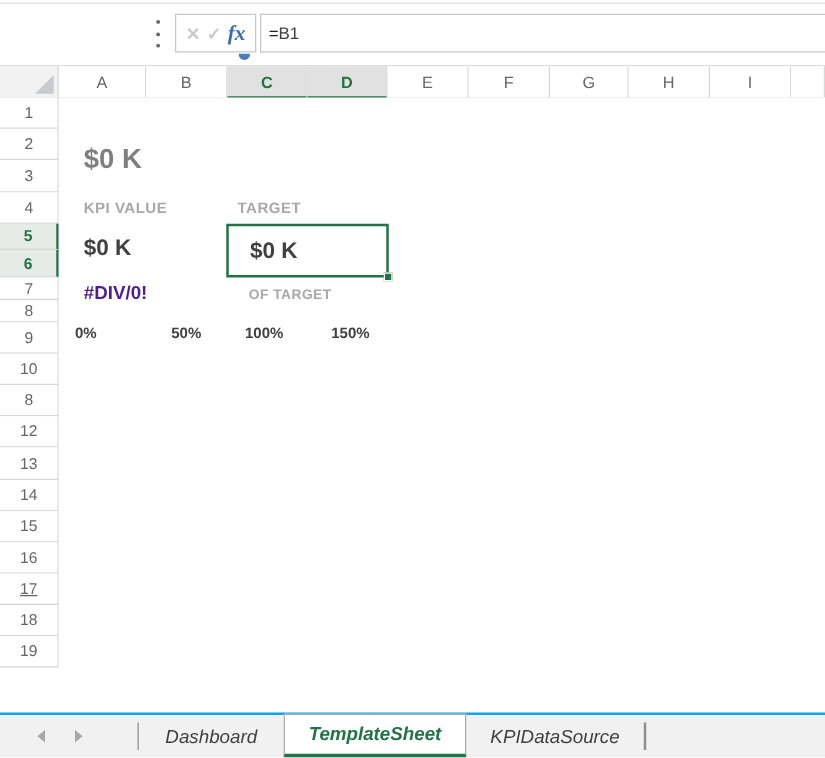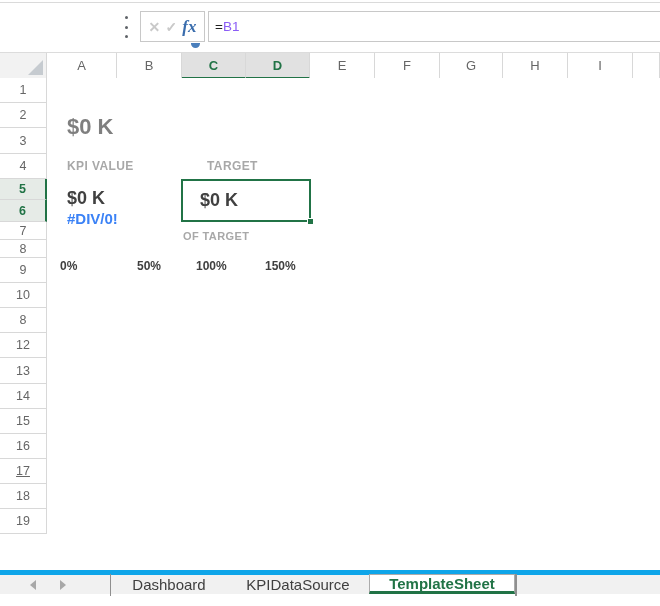--- a/index.html
+++ b/index.html
@@ -21,21 +21,21 @@
     border:1px solid #c8c8c8; background:#fff; display:flex; align-items:center; justify-content:space-around; padding:0 5px; }
   .icon-cancel, .icon-check { color:#c9c9c9; font-size:14px; font-weight:700; line-height:1; }
   .icon-fx { font-family:"Liberation Serif", serif; font-style:italic; font-weight:700;
     font-size:17px; color:#3a6dad; line-height:1; }
   .fx-badge { position:absolute; left:191px; top:43px; width:9px; height:5px;
     background:#4a7ebb; border-radius:0 0 5px 5px; }
   .formula-input { position:absolute; left:208px; top:11px; width:452px; height:31px;
     border:1px solid #c8c8c8; border-right:none; background:#fff; display:flex; align-items:center;
     padding-left:6px; font-size:13.5px; }
   .formula-input .eq { color:#222; }
-  .formula-input .ref { color:#8b5cf6; }
+  .formula-input .ref { color:#404040; }
 
   
   .col-header-row { position:absolute; top:52px; left:0; right:0; height:26px; display:flex;
     border-top:1px solid #dcdcdc; background:#fff; }
   .corner { width:47px; height:26px; background:#f2f2f2; border-right:1px solid #d8d8d8;
     border-bottom:1px solid #c9c9c9; position:relative; }
   .corner .tri { position:absolute; right:3px; bottom:3px; width:0; height:0;
     border-left:15px solid transparent; border-bottom:15px solid #c6cbd0; }
   .col-headers { display:flex; flex:1; }
   .col-h { height:26px; display:flex; align-items:center; justify-content:center;
@@ -47,35 +47,35 @@
   .row-headers { position:absolute; top:78px; left:0; width:47px; }
   .row-h { width:47px; display:flex; align-items:center; justify-content:center;
     font-size:12.5px; color:#666; border-right:1px solid #d8d8d8; border-bottom:1px solid #d8d8d8; background:#fff; }
   .row-h.selected { background:#e6ebe7; color:#217346; font-weight:700; border-right:2px solid #217346; }
 
   
   .cells-layer { position:absolute; top:78px; left:47px; right:0; height:456px; background:#fff; }
   .txt { position:absolute; white-space:nowrap;font-weight:bold; }
   .big-kpi { left:20px; top:36px; font-size:22px; font-weight:700; color:#7f7f7f; }
   .kpi-label { left:20px; top:81px; font-size:12px; color:#a8a8a8; letter-spacing:.4px; }
-  .target-label { left:160px; top:81px; font-size:12px; color:#a8a8a8; letter-spacing:.4px; }
+  .target-label { left:143px; top:81px; font-size:12px; color:#a8a8a8; letter-spacing:.4px; }
   .kpi-value { left:20px; top:110px; font-size:18px; font-weight:700; color:#404040; }
-  .div-error { left:20px; top:132px; font-size:15px; font-weight:700; color:#3b82f6; }
-  .of-target-label { left:136px; top:152px; font-size:11px; color:#a8a8a8; letter-spacing:.4px; }
+  .div-error { left:20px; top:148px; font-size:15px; font-weight:700; color:#4c1d95; }
+  .of-target-label { left:152px; top:152px; font-size:11px; color:#a8a8a8; letter-spacing:.4px; }
   .selection-box { position:absolute; left:134px; top:101px; width:130px; height:43px;
     border:2px solid #217346; display:flex; align-items:center; }
   .selection-box .cell-text { padding-left:17px; font-size:18px; font-weight:700; color:#404040; }
   .fill-handle { position:absolute; right:-5px; bottom:-5px; width:7px; height:7px;
     background:#217346; border:1px solid #fff; }
   .gauge-axis { position:absolute; left:0; top:181px; height:16px; width:320px; }
   .gauge-axis span { position:absolute; font-size:12px; font-weight:700; color:#404040; }
 
   
-  .tabbar { position:absolute; left:0; top:570px; right:0; height:24px; background:#f1f1f1;
-    border-top:5px solid #0ea5e9; display:flex; align-items:stretch; }
+  .tabbar { position:absolute; left:0; top:570px; right:0; height:36px; background:#f1f1f1;
+    border-top:2px solid #0ea5e9; display:flex; align-items:stretch;font-style:italic; }
   .nav-arrows { display:flex; align-items:center; padding-left:30px; gap:24px; margin-right:44px; }
   .tri-left { width:0; height:0; border-top:5px solid transparent; border-bottom:5px solid transparent;
     border-right:6px solid #a8a8a8; }
   .tri-right { width:0; height:0; border-top:5px solid transparent; border-bottom:5px solid transparent;
     border-left:6px solid #a8a8a8; }
   .tab-sep { width:1px; background:#8f8f8f; align-self:center; height:22px; }
   .tab { display:flex; align-items:center; justify-content:center; font-size:15px; color:#3f3f3f; }
   .tab.active { background:#fff; border:1px solid #ababab; border-bottom:3px solid #217346;
     margin-top:-1px; color:#217346; font-weight:700; }
 </style>
@@ -165,20 +165,20 @@
   </div>
 
   <div class="tabbar">
     <div class="nav-arrows">
       <span class="tri-left"></span>
       <span class="tri-right"></span>
     </div>
     <div style="display:flex; align-items:stretch;">
         <div class="tab-sep"></div>
         <div class="tab" style="width: 116px;">Dashboard</div>
+        <div class="tab active" style="width: 146px;">TemplateSheet</div>
         <div class="tab" style="width: 142px;">KPIDataSource</div>
-        <div class="tab active" style="width: 146px;">TemplateSheet</div>
         <div class="tab-sep"></div>
         <div class="tab-sep"></div>
       </div>
   </div>
 
 </div>
 
 </body></html>

